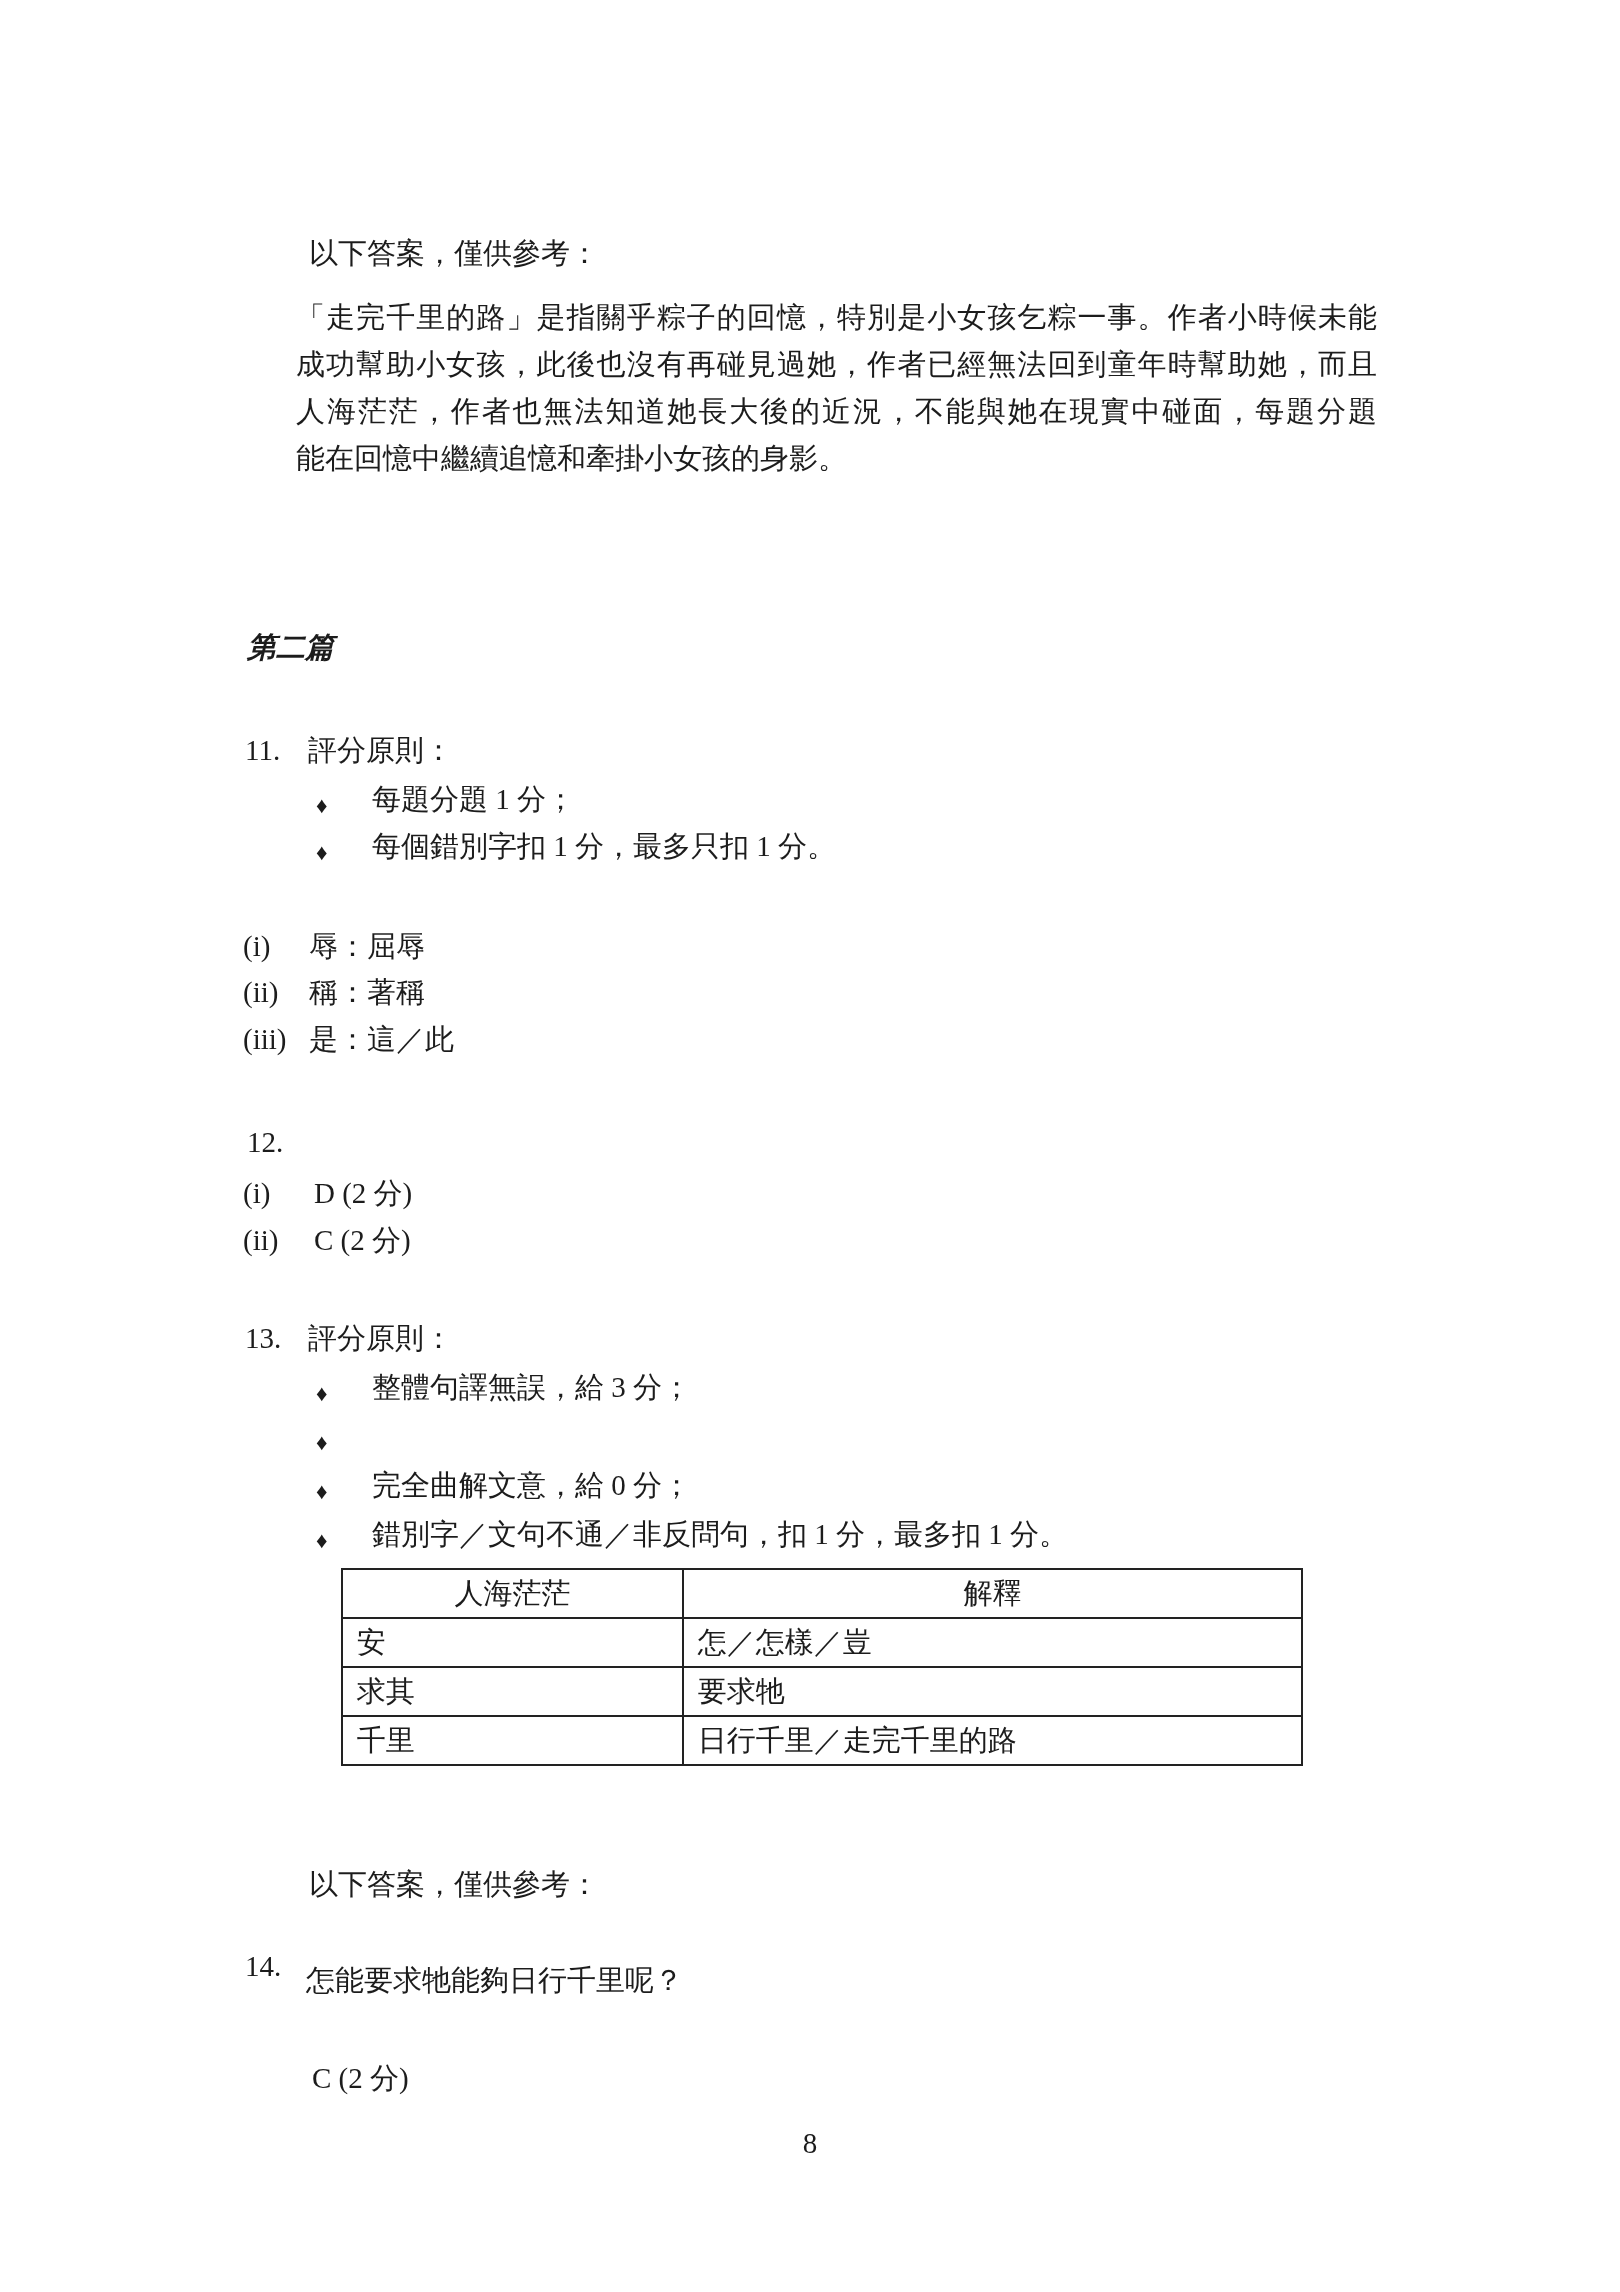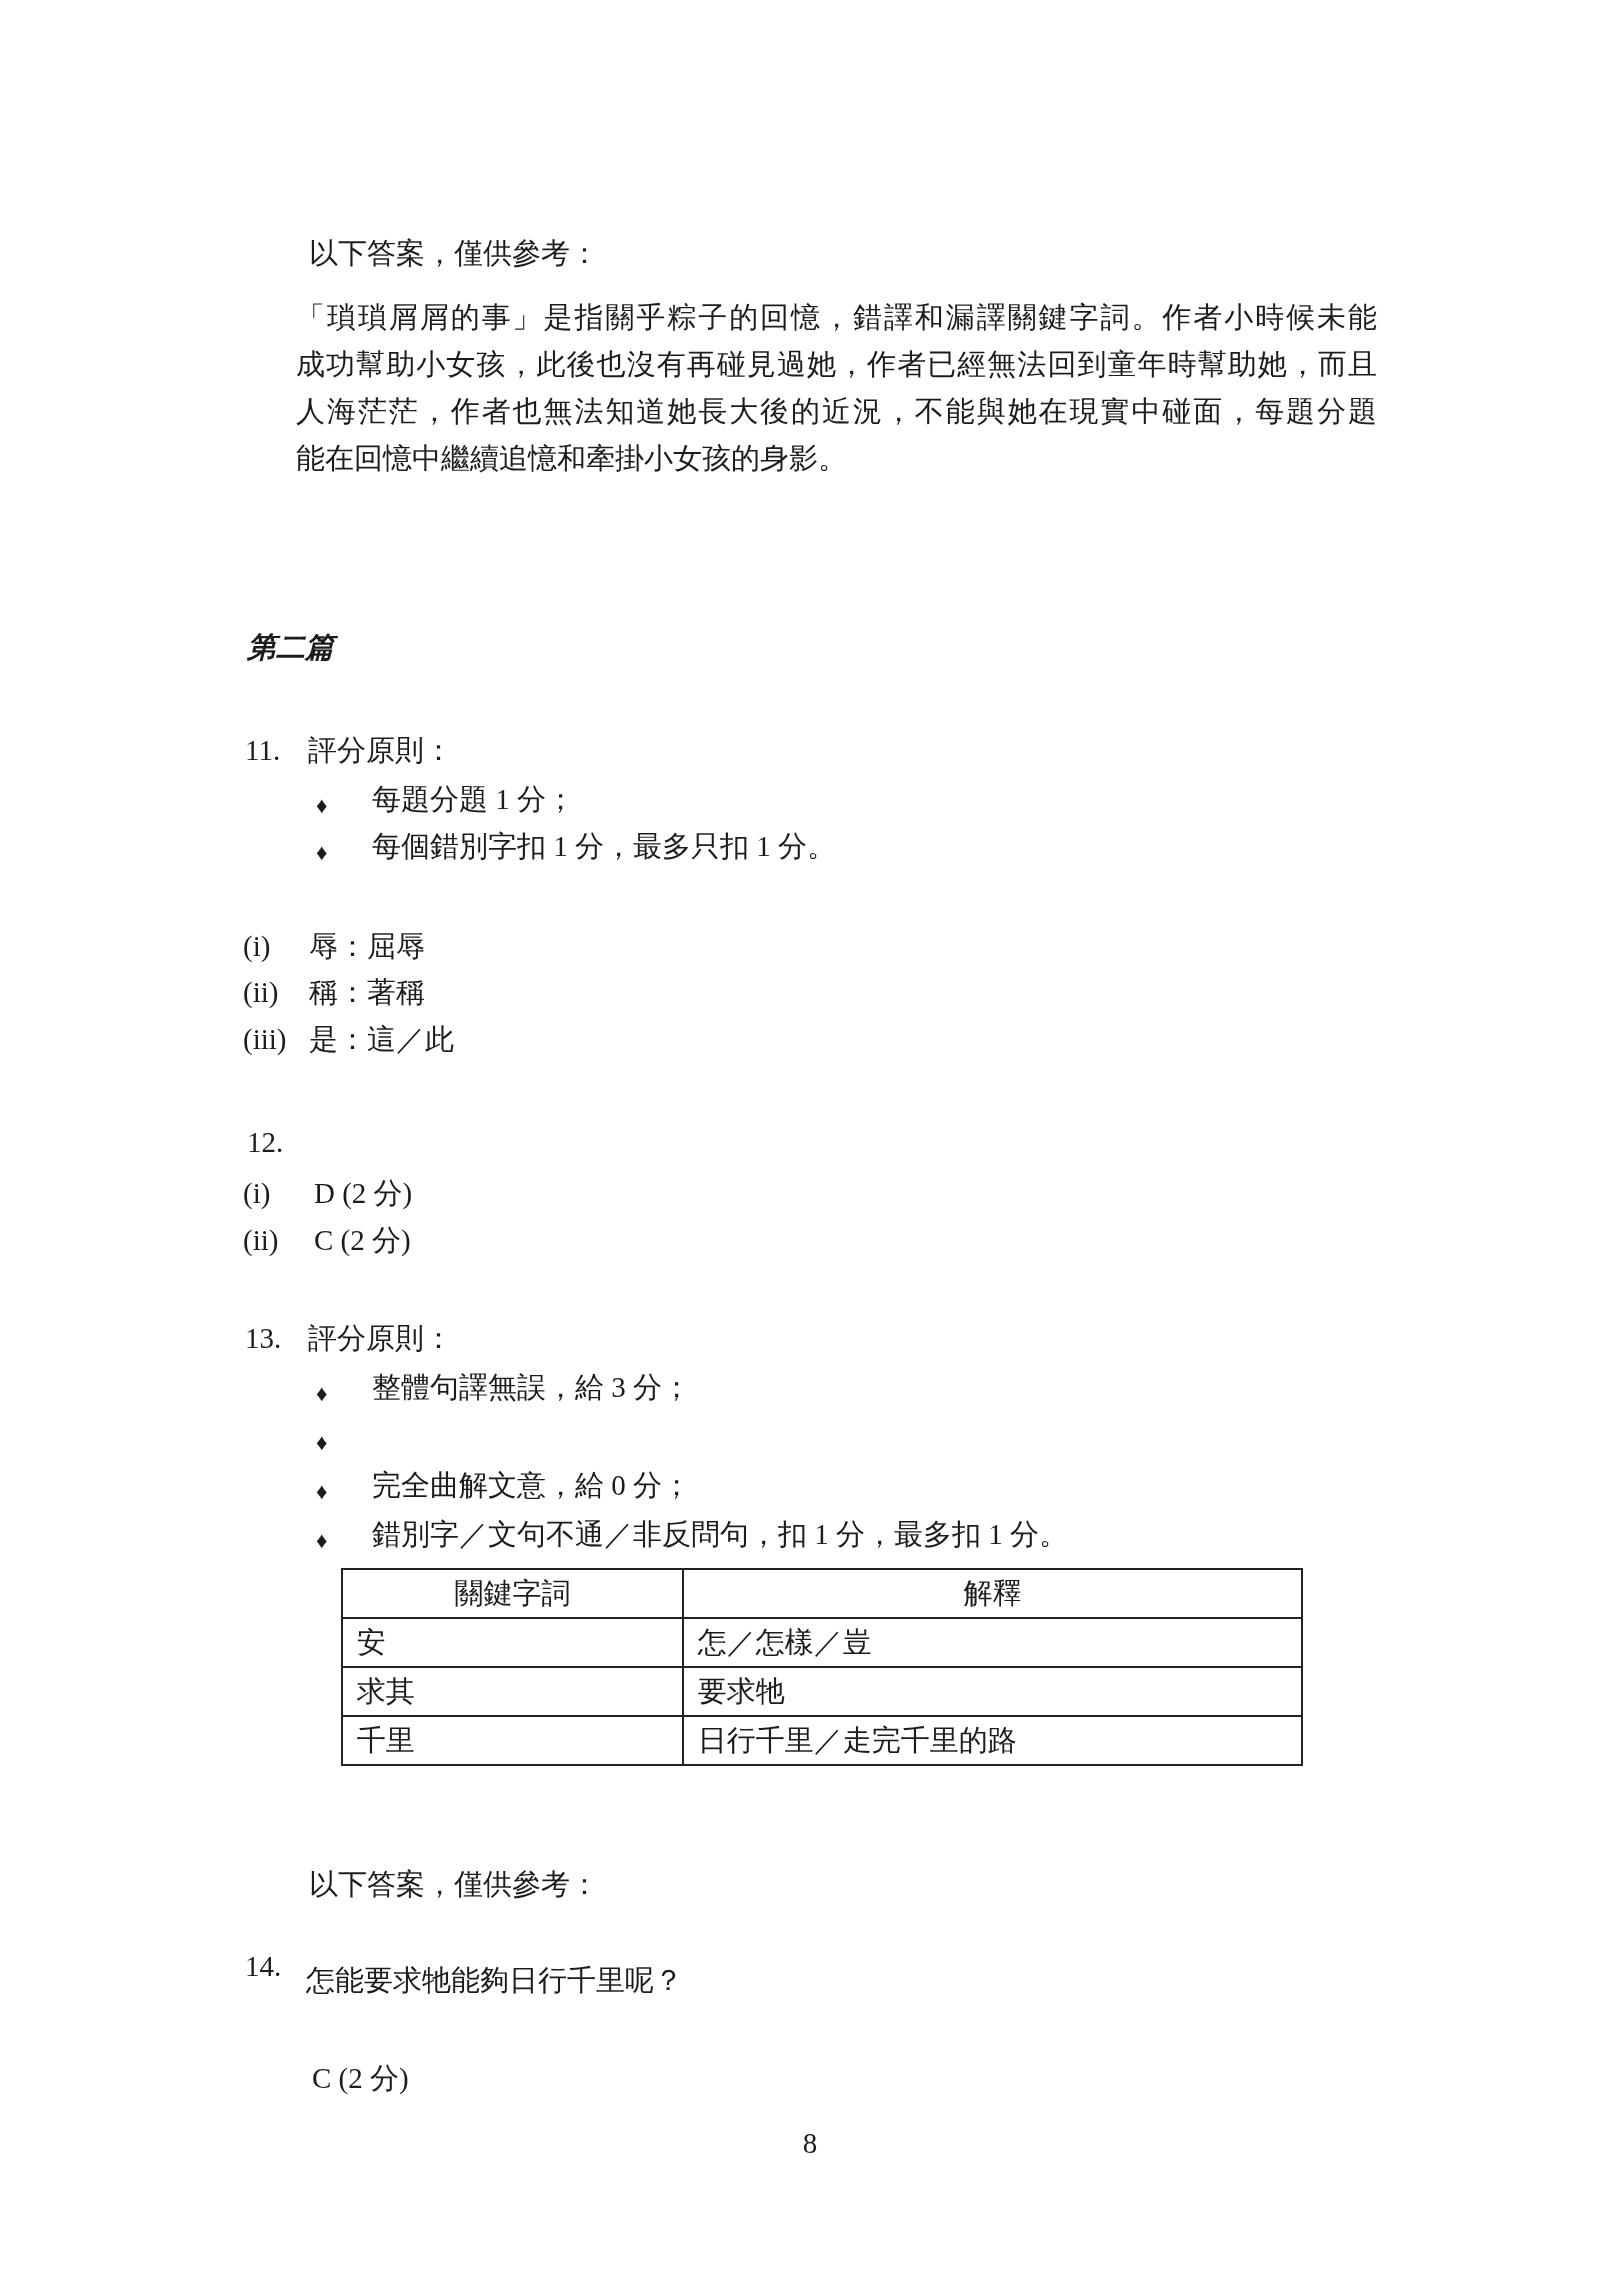--- a/index.html
+++ b/index.html
@@ -51,21 +51,21 @@
   .pagenum { position:absolute; left:0; top:2127px; width:1620px; text-align:center; }
 </style>
 </head>
 <body>
 
 <div class="page">
 
   <div class="abs" style="left:309px; top:199px;">以下答案，僅供參考：</div>
 
   <div class="para">
-    <div class="pline">「瑣瑣屑屑的事」是指關乎粽子的回憶，錯譯和漏譯關鍵字詞。作者小時候未能</div>
+    <div class="pline">「走完千里的路」是指關乎粽子的回憶，特別是小女孩乞粽一事。作者小時候未能</div>
     <div class="pline">成功幫助小女孩，此後也沒有再碰見過她，作者已經無法回到童年時幫助她，而且</div>
     <div class="pline">人海茫茫，作者也無法知道她長大後的近況，不能與她在現實中碰面，每題分題</div>
     <div class="pline last">能在回憶中繼續追憶和牽掛小女孩的身影。</div>
   </div>
 
   <div class="abs heading" style="left:247px; top:593px;">第二篇</div>
 
   <div class="abs" style="left:245px; top:696px;">11.</div>
   <div class="abs" style="left:308px; top:696px;">評分原則：</div>
 
@@ -102,21 +102,21 @@
 
   <div class="abs" style="left:316px; top:1435px;"><span class="bullet-glyph">♦</span></div>
   <div class="abs" style="left:372px; top:1431px;">完全曲解文意，給 0 分；</div>
 
   <div class="abs" style="left:316px; top:1484px;"><span class="bullet-glyph">♦</span></div>
   <div class="abs" style="left:372px; top:1480px;">錯別字／文句不通／非反問句，扣 1 分，最多扣 1 分。</div>
 
   <table class="ktable">
     <tbody>
         <tr>
-      <th class="col-key">關鍵字詞</th>
+      <th class="col-key">人海茫茫</th>
       <th class="col-exp">解釋</th>
     </tr>
     <tr>
       <td>安</td>
       <td>怎／怎樣／豈</td>
     </tr>
     <tr>
       <td>求其</td>
       <td>要求牠</td>
     </tr>

